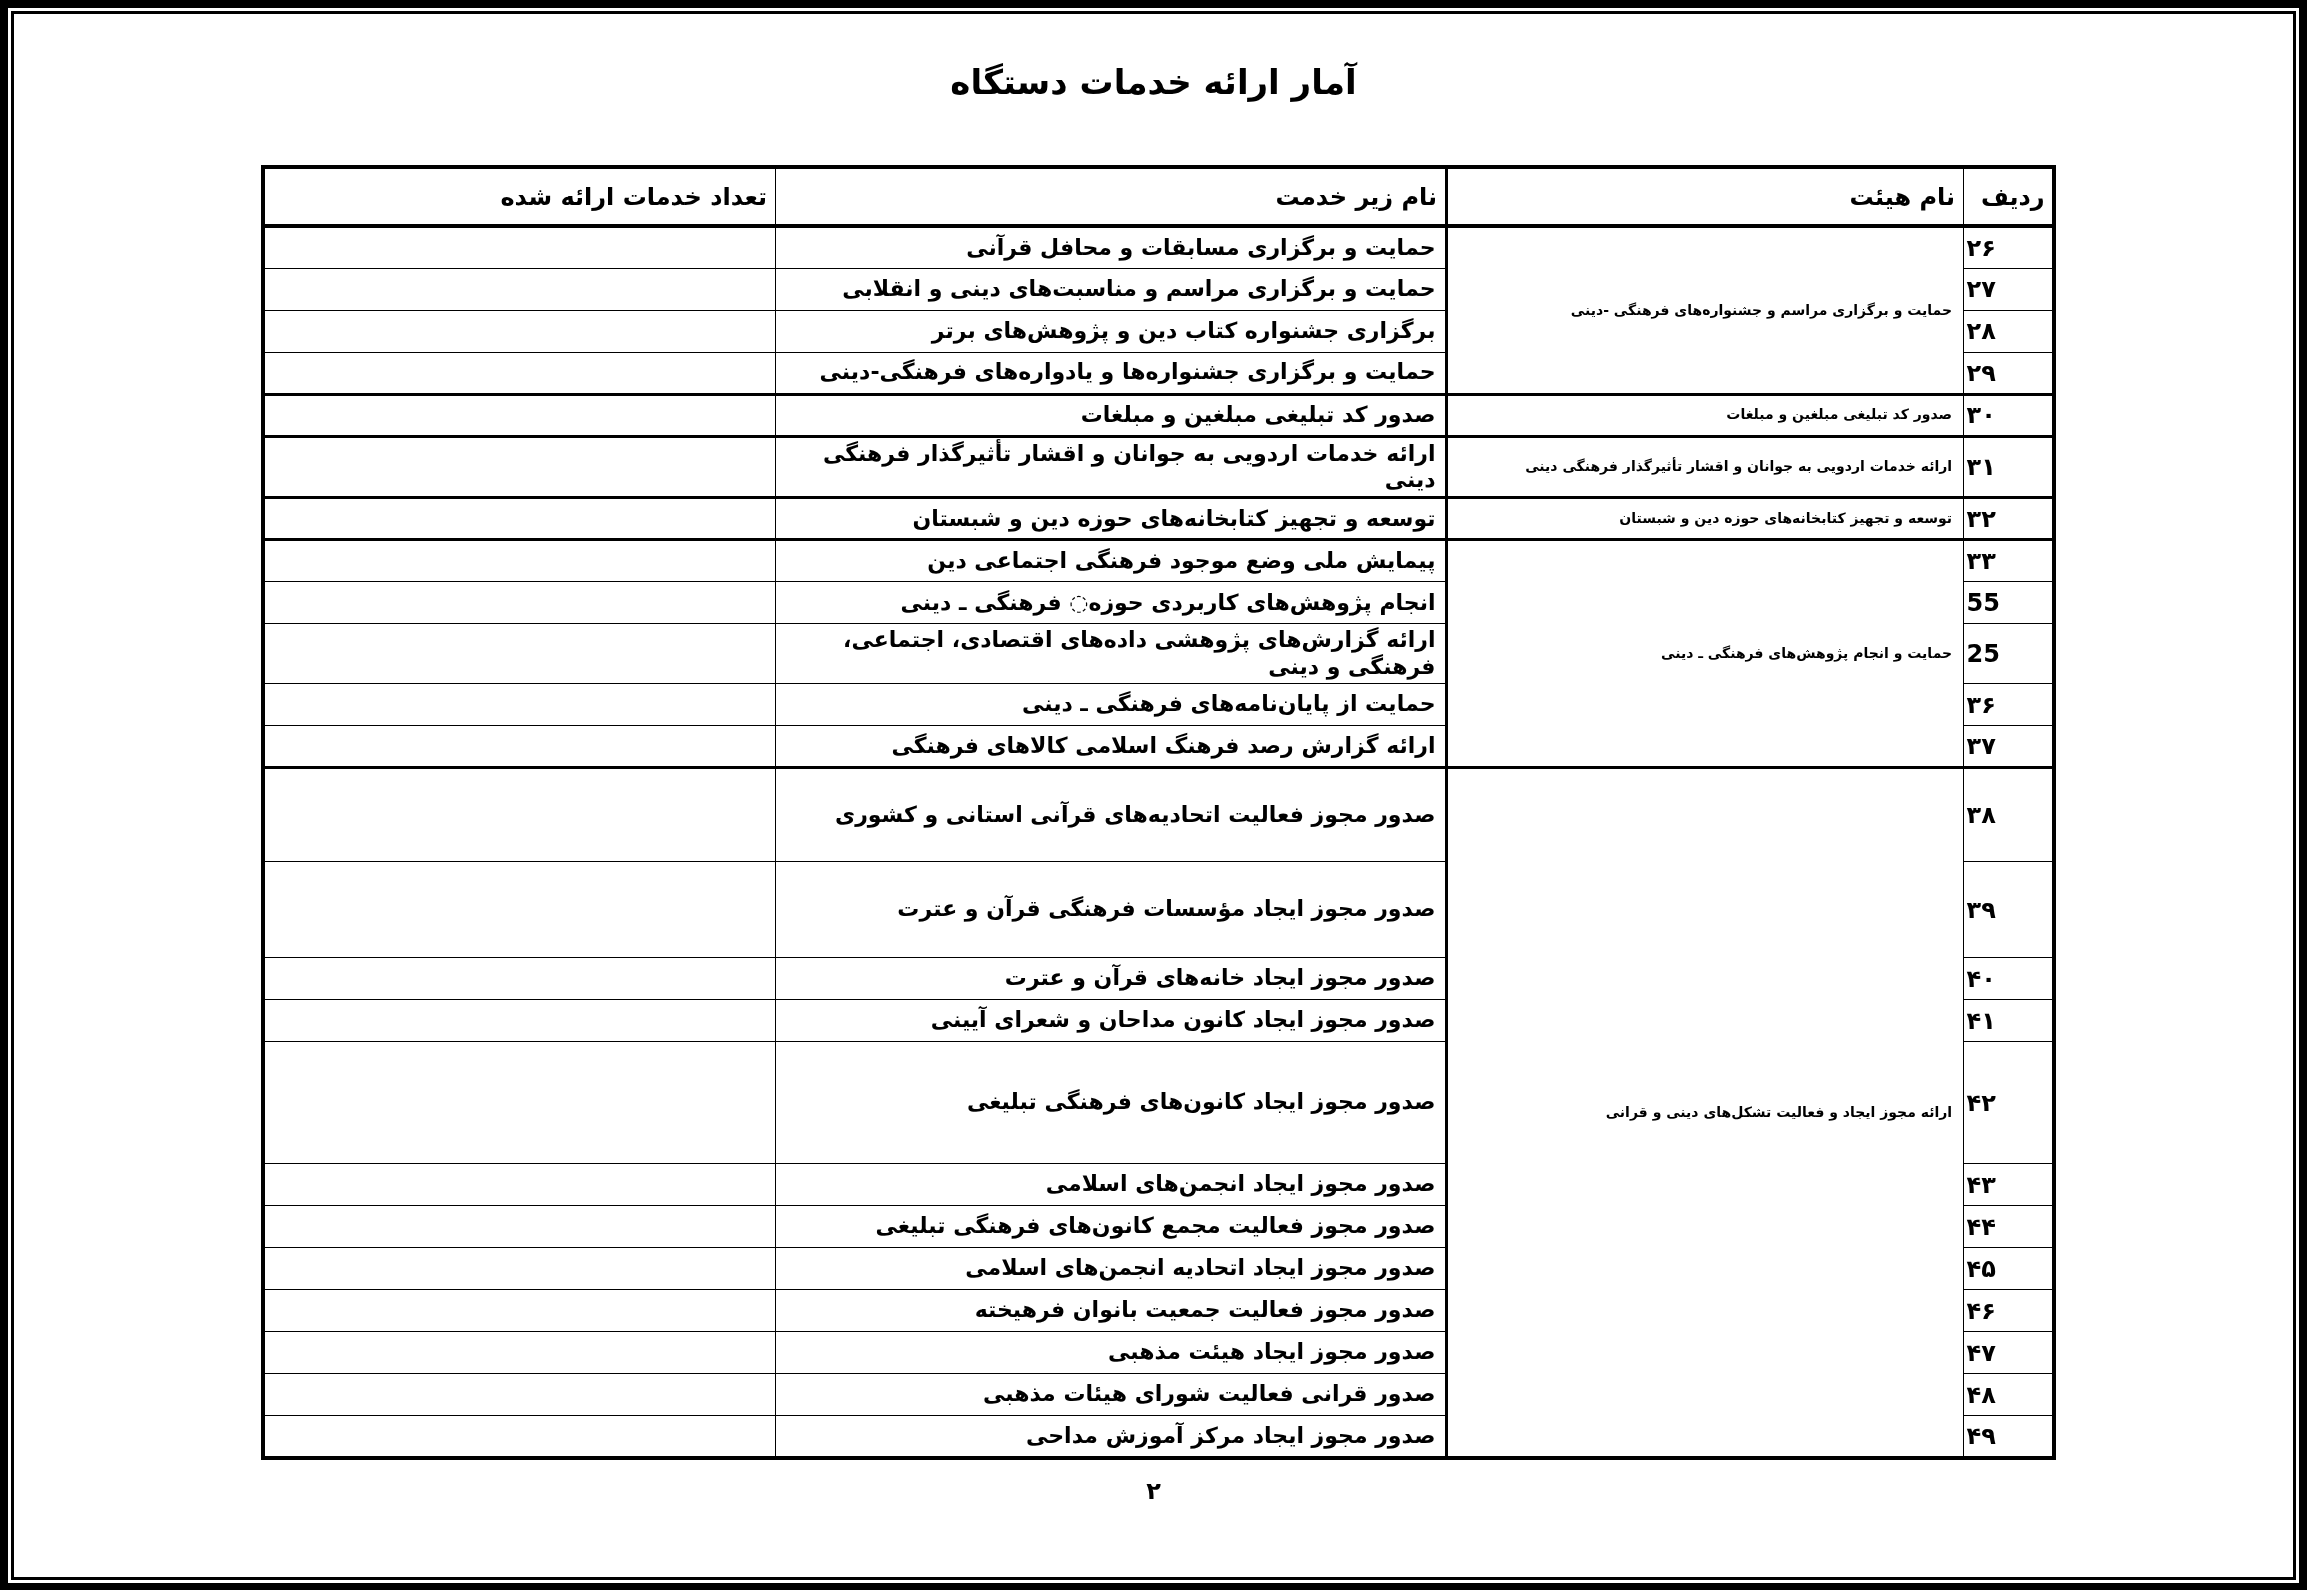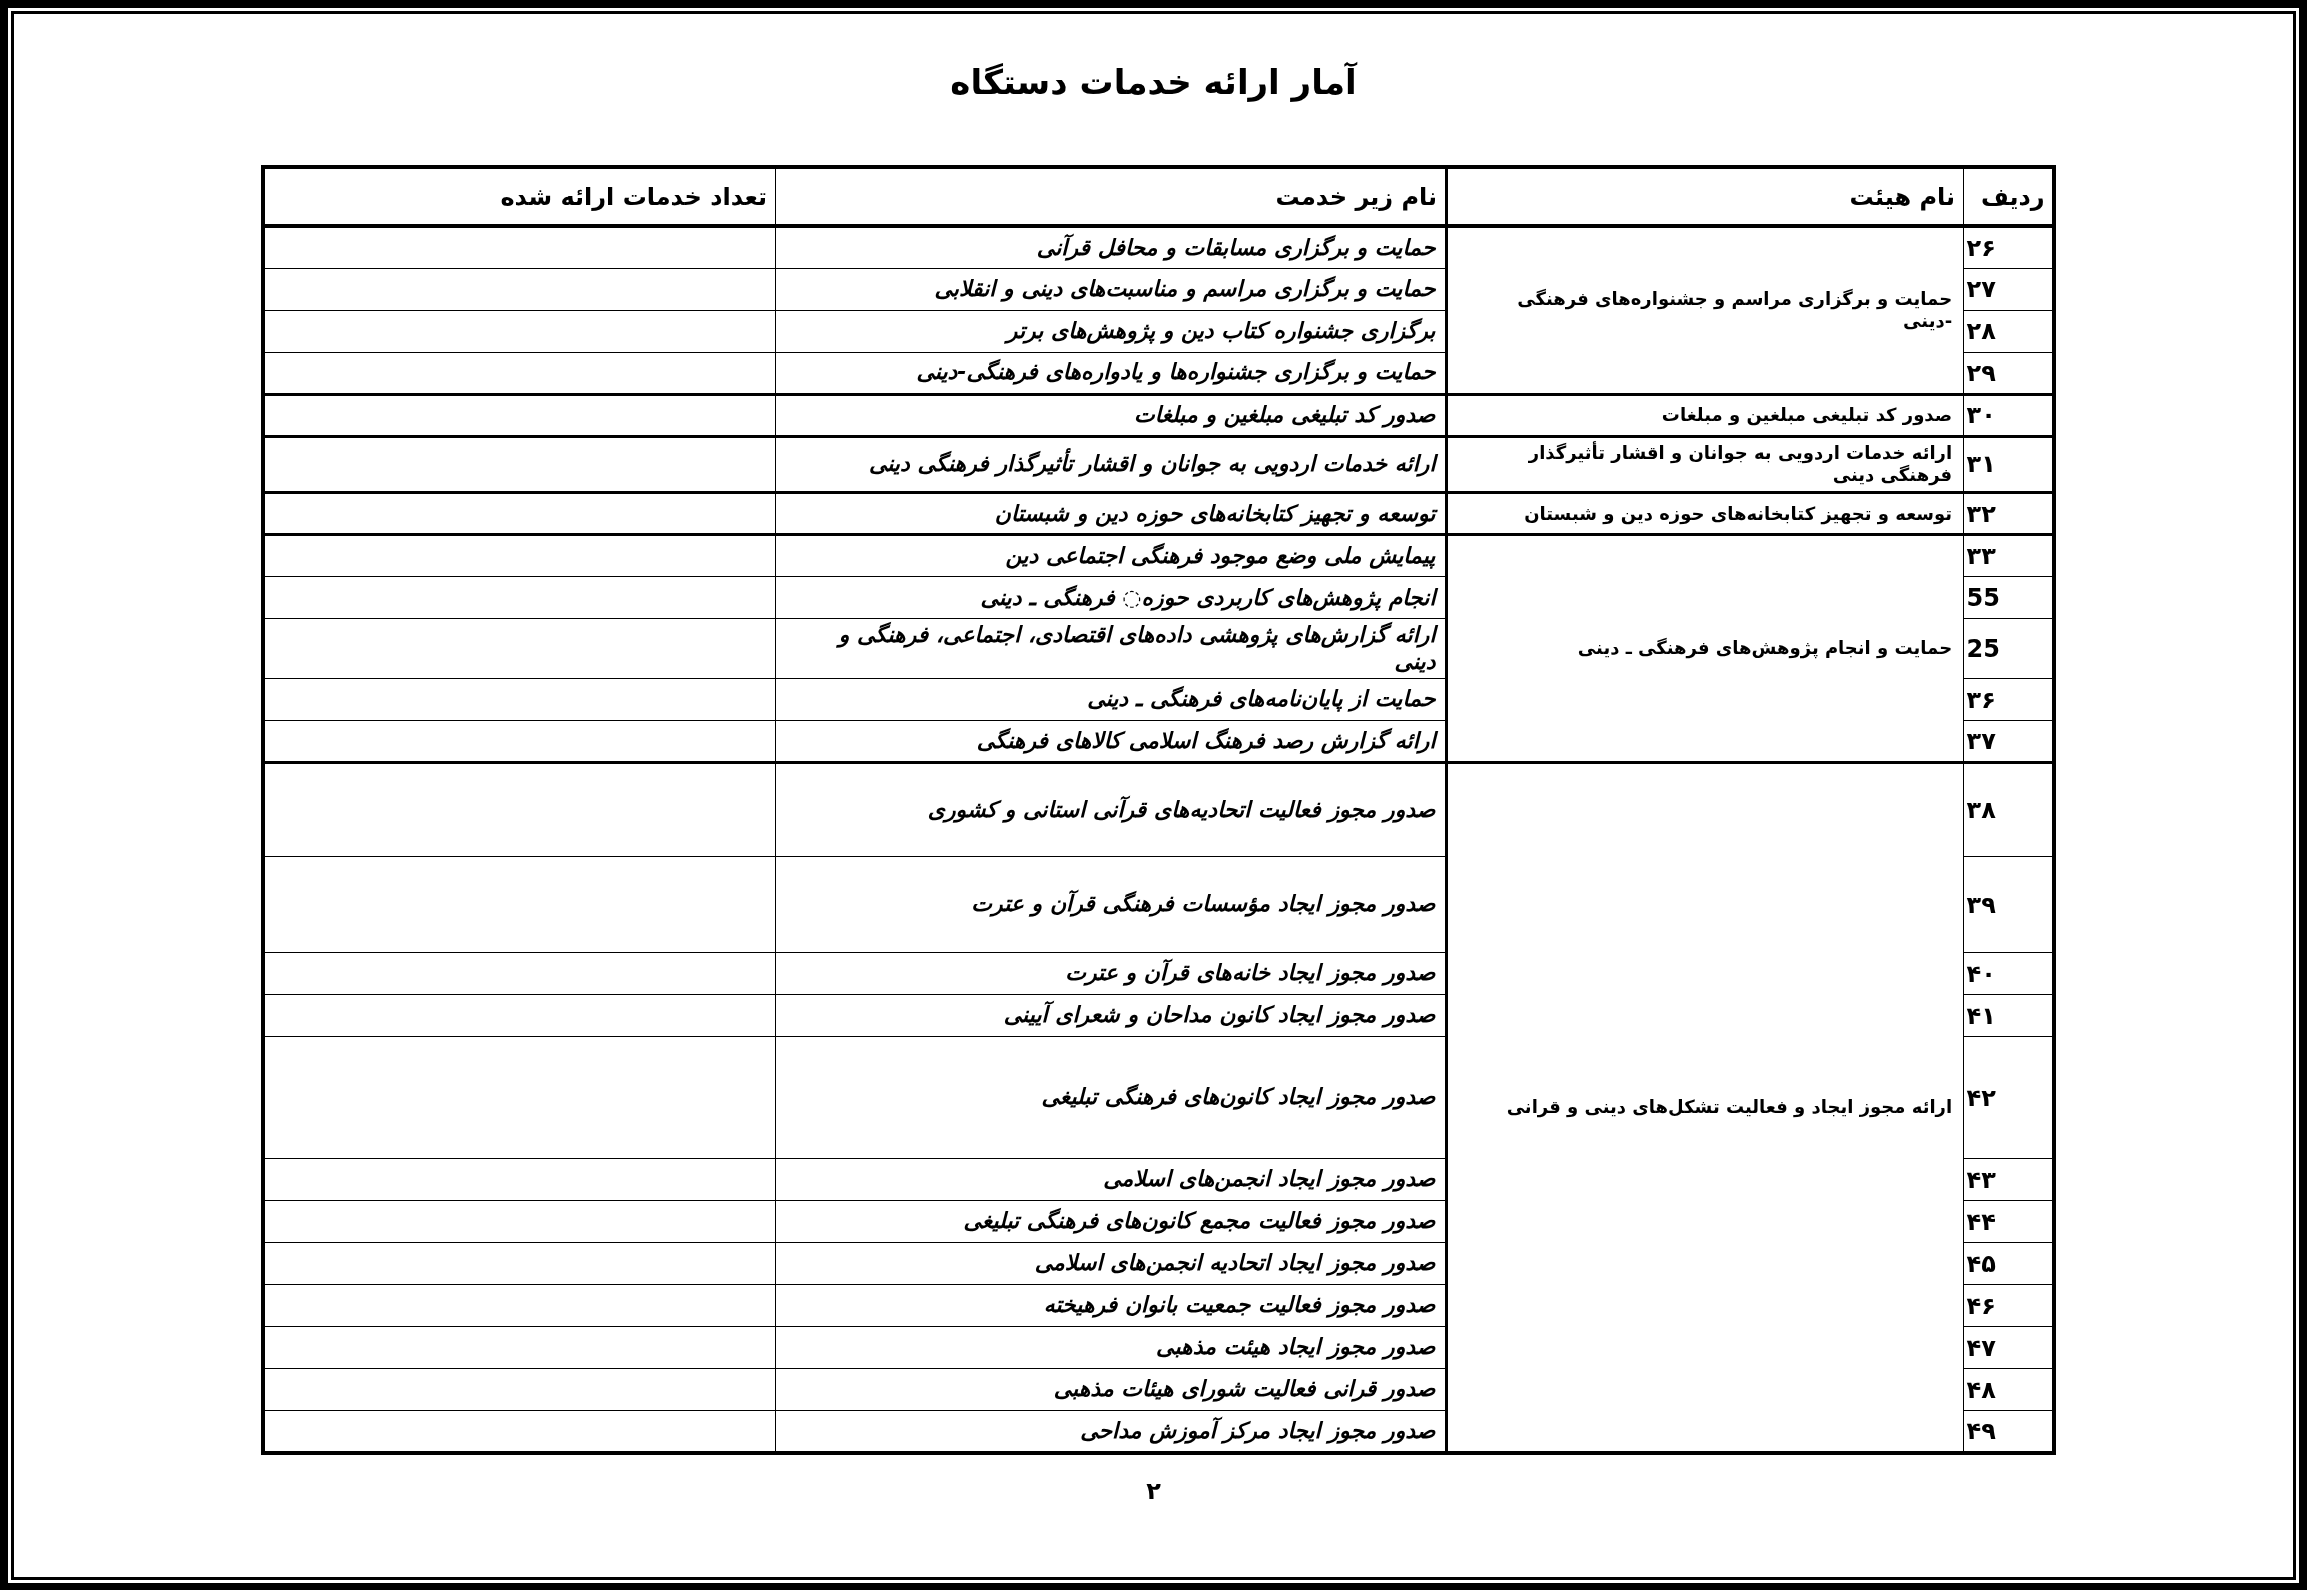--- a/index.html
+++ b/index.html
@@ -59,30 +59,29 @@
     padding: 3px 7.4px;
     border-bottom: 4.4px solid #000;
   }
   td.num {
     text-align: left;
     font-size: 24px;
     padding: 1.5px 3px;
   }
   td.svc {
     text-align: right;
-    font-size: 18px;
+    font-size: 14px;
     padding: 4.4px 10.4px 4.4px 15px;
     line-height: 1.25;
   }
   td.sub {
     text-align: right;
     font-size: 22px;
     padding: 3px 9px 3px 27px;
     line-height: 1.2;
-    font-style: italic;
   }
   td.cnt { padding: 1.5px 6px; }
   
   .b-thick-left  { border-left-width: 3.7px !important; }
   .b-thick-right { border-right-width: 3.7px !important; }
   
   tr.gs > td { border-top: 3.7px solid #000 !important; }
   tr.row { height: 42px; }
   tr.h38 { height: 94px; }
   tr.h39 { height: 96px; }

